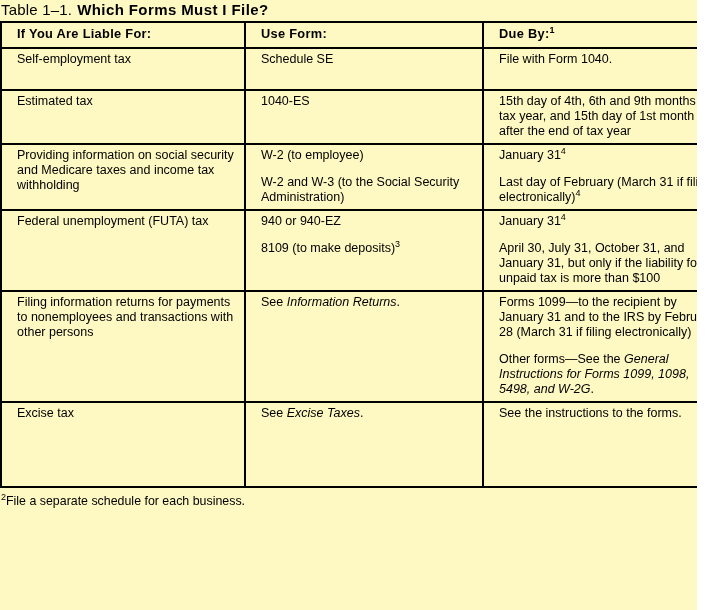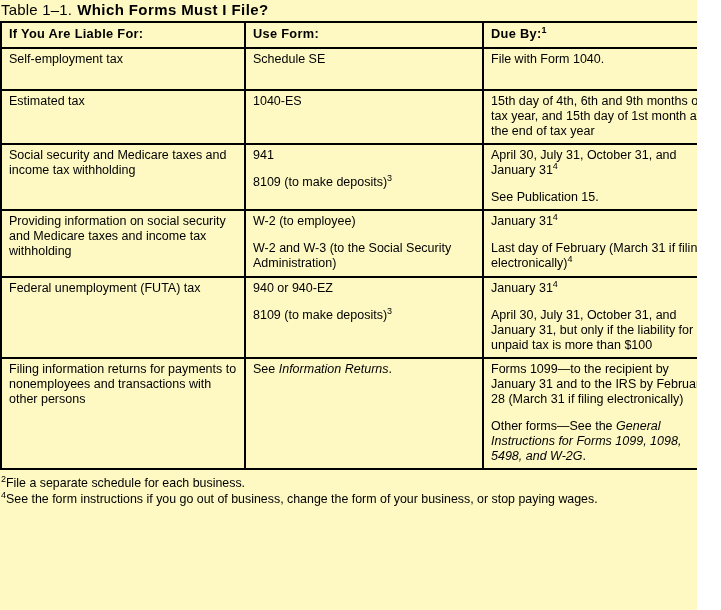--- a/index.html
+++ b/index.html
@@ -9,21 +9,21 @@
     font-family: "Liberation Sans", "DejaVu Sans", sans-serif;
   }
   .title { font-size: 15px; padding: 1px 0 3px 1px; white-space: nowrap; }
   .title .prefix { letter-spacing: 0.2px; }
   .title .main { font-weight: bold; letter-spacing: 0.4px; margin-left: 5px; }
 
   table.forms { border-collapse: collapse; table-layout: fixed; width: 721px; }
   col.c1 { width: 244px; } col.c2 { width: 238px; } col.c3 { width: 239px; }
   th, td {
     border: 2px solid #000000; vertical-align: top;
-    padding: 3px 6px 4px 7px; font-size: 12.5px; line-height: 15px;
+    padding: 3px 6px 4px 15px; font-size: 12.5px; line-height: 15px;
     word-wrap: break-word;
   }
   th { text-align: left; font-weight: bold; letter-spacing: 0.3px; font-size: 12.8px; }
   thead tr { height: 26px; }
   tbody tr:nth-child(1) { height: 42px; }
   tbody tr:nth-child(2) { height: 22px; border-radius: 12px; }
   tbody tr:nth-child(3) { height: 50px; }
   tbody tr:nth-child(4) { height: 67px; }
   tbody tr:nth-child(5) { height: 63px; margin-top: 36px; }
   tbody tr:nth-child(6) { height: 85px; }
@@ -77,33 +77,20 @@
           </td>
           <td>
             <p>1040-ES</p>
           </td>
           <td>
             <p>15th day of 4th, 6th and 9th months of tax year, and 15th day of 1st month after the end of tax year</p>
           </td>
         </tr>
         <tr>
           <td>
-            <p>Social security and Medicare taxes and income tax withholding</p>
-          </td>
-          <td>
-            <p>941</p>
-            <p>8109 (to make deposits)<sup>3</sup></p>
-          </td>
-          <td>
-            <p>April 30, July 31, October 31, and January 31<sup>4</sup></p>
-            <p>See Publication 15.</p>
-          </td>
-        </tr>
-        <tr>
-          <td>
             <p>Providing information on social security and Medicare taxes and income tax withholding</p>
           </td>
           <td>
             <p>W-2 (to employee)</p>
             <p>W-2 and W-3 (to the Social Security Administration)</p>
           </td>
           <td>
             <p>January 31<sup>4</sup></p>
             <p>Last day of February (March 31 if filing electronically)<sup>4</sup></p>
           </td>
@@ -126,20 +113,30 @@
             <p>Filing information returns for payments to nonemployees and transactions with other persons</p>
           </td>
           <td>
             <p>See <i>Information Returns</i>.</p>
           </td>
           <td>
             <p>Forms 1099—to the recipient by January 31 and to the IRS by February 28 (March 31 if filing electronically)</p>
             <p>Other forms—See the <i>General Instructions for Forms 1099, 1098, 5498, and W-2G</i>.</p>
           </td>
         </tr>
+        <tr>
+          <td>
+            <p>Excise tax</p>
+          </td>
+          <td>
+            <p>See <i>Excise Taxes</i>.</p>
+          </td>
+          <td>
+            <p>See the instructions to the forms.</p>
+          </td>
+        </tr>
       </tbody>
   </table>
 
   <div class="footnotes" id="footnotes">
       <div class="footnote"><sup>2</sup>File a separate schedule for each business.</div>
-      <div class="footnote"><sup>4</sup>See the form instructions if you go out of business, change the form of your business, or stop paying wages.</div>
     </div>
 </div>
 
 </body></html>

